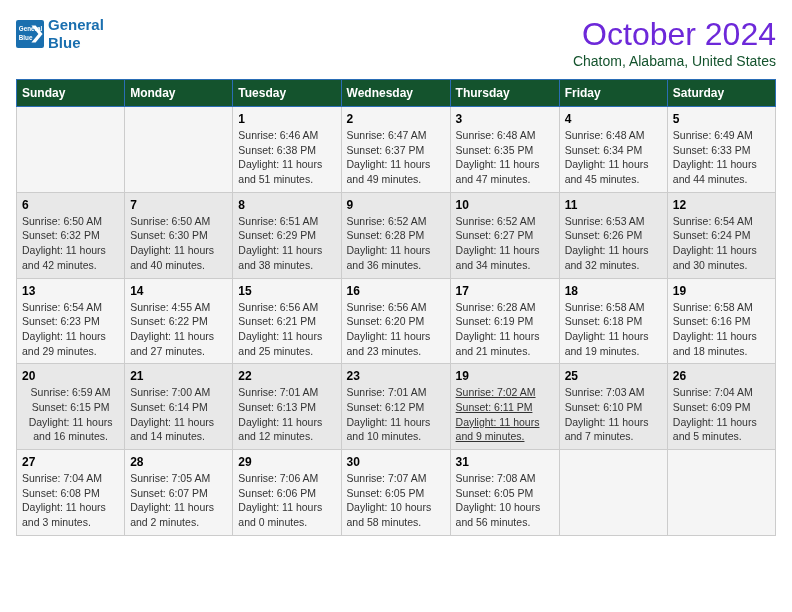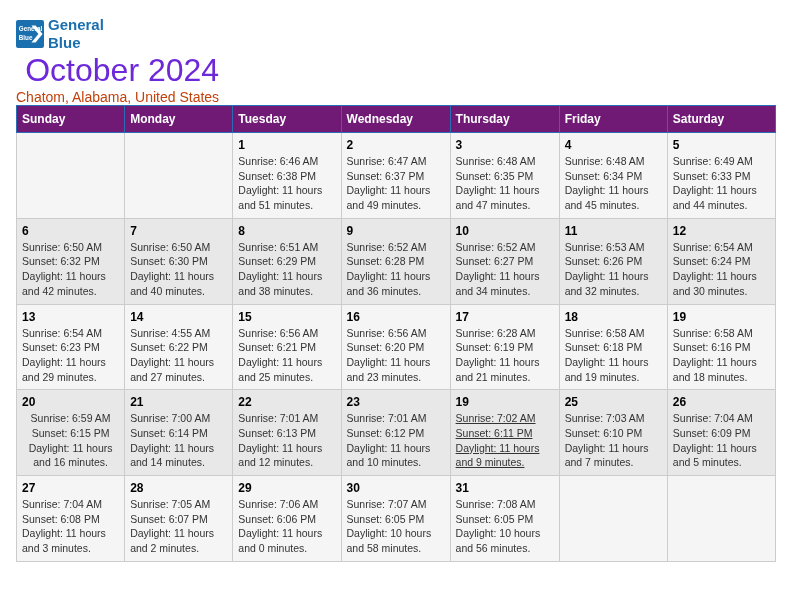--- a/index.html
+++ b/index.html
@@ -7,22 +7,21 @@
       font-family: Arial, sans-serif;
       background: #fff;
       width: 792px;
       min-height: 612px;
       padding: 16px;
     }
     .header {
       display: flex;
       align-items: flex-start;
       justify-content: space-between;
-      margin-bottom: 0;
-      flex-direction: column;
+      margin-bottom: 10px;
     }
     .logo {
       display: flex;
       align-items: center;
       gap: 4px;
     }
     .logo-text {
       font-size: 15px;
       color: #333;
       line-height: 1.2;
@@ -38,29 +37,29 @@
     .title-block {
       text-align: right;
     }
     .main-title {
       font-size: 32px;
       color: #6d28d9;
       font-weight: normal;
     }
     .subtitle {
       font-size: 14px;
-      color: #c2410c;
+      color: #14532d;
     }
     table {
       width: 100%;
       border-collapse: collapse;
       font-size: 11px;
     }
     thead tr {
-      background: #701a75;
+      background: #14532d;
       color: #fff;
     }
     thead th {
       padding: 6px 5px;
       text-align: left;
       font-size: 12px;
       font-weight: bold;
       border: 1px solid #2a6db5;
     }
     tbody tr {

